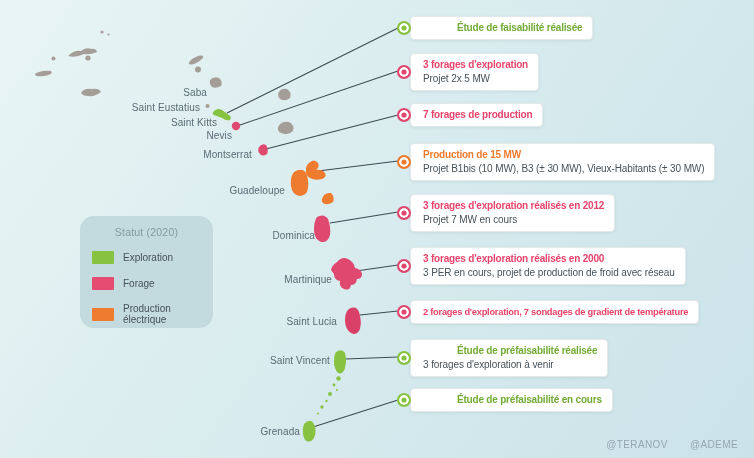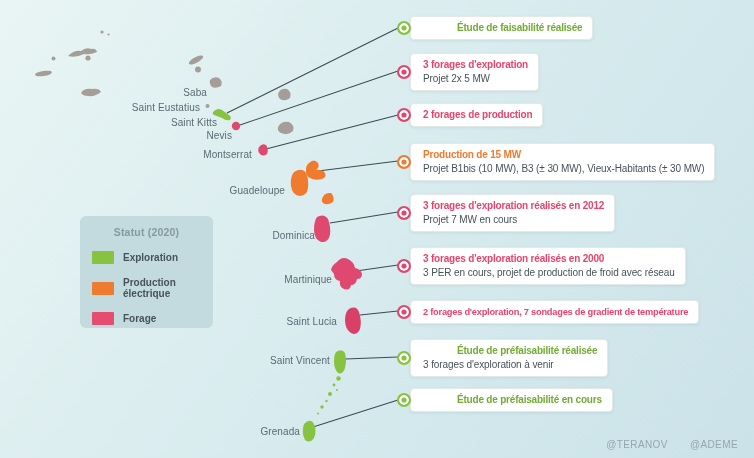--- a/index.html
+++ b/index.html
@@ -34,21 +34,21 @@
   .callout.green .title{color:#72ab35;padding-left:34px;}
   .callout.green .dot{background:#87c341;border:2.2px solid #87c341;}
   .callout.pink .title{color:#e8436b;}
   .callout.pink .dot{background:#e0476f;border:2.2px solid #e0476f;}
   .callout.orange .title{color:#ee7b2e;}
   .callout.orange .dot{background:#ee7b2e;border:2.2px solid #ee7b2e;}
 
   
   .legend{
     position:absolute;left:80px;top:216px;width:133px;height:112px;
-    background:#c3dbdf;border-radius:6px;font-weight:bold;
+    background:#c3dbdf;border-radius:14px;
   }
   .legend-title{
     text-align:center;margin-top:10px;font-size:10.5px;color:#8599a3;letter-spacing:.2px;
   }
   .legend-row{display:flex;align-items:center;margin:13px 0 0 12px;}
   .swatch{width:22px;height:13px;border-radius:1px;margin-right:9px;flex:none;}
   .sw-green{background:#87c341;}
   .sw-pink{background:#e64c72;}
   .sw-orange{background:#ee7b2e;}
   .legend-label{font-size:10px;color:#47525a;}
@@ -145,21 +145,21 @@
     <span class="dot"></span>
     <div class="box">
       <div class="title">3 forages d'exploration</div>
       <div class="subtitle">Projet 2x 5 MW</div>
     </div>
   </div>
 
   <div class="callout pink" style="top:103px">
     <span class="dot"></span>
     <div class="box">
-        <div class="title">2 forages de production</div>
+        <div class="title">7 forages de production</div>
       </div>
   </div>
 
   <div class="callout orange" style="top:143px">
     <span class="dot"></span>
     <div class="box">
       <div class="title">Production de 15 MW</div>
       <div class="subtitle">Projet B1bis (10 MW), B3 (± 30 MW), Vieux-Habitants (± 30 MW)</div>
     </div>
   </div>
@@ -202,26 +202,26 @@
       </div>
   </div>
 
   <div class="legend">
     <div class="legend-title">Statut (2020)</div>
     <div class="legend-row">
       <span class="swatch sw-green"></span>
       <span class="legend-label">Exploration</span>
     </div>
     <div class="legend-row">
+      <span class="swatch sw-pink"></span>
+      <span class="legend-label">Forage</span>
+    </div>
+    <div class="legend-row">
       <span class="swatch sw-orange"></span>
       <span class="legend-label">Production électrique</span>
-    </div>
-    <div class="legend-row">
-      <span class="swatch sw-pink"></span>
-      <span class="legend-label">Forage</span>
     </div>
   </div>
 
   <div class="attribution">
     <span>@TERANOV</span>
     <span>@ADEME</span>
   </div>
 
 </div>
 

